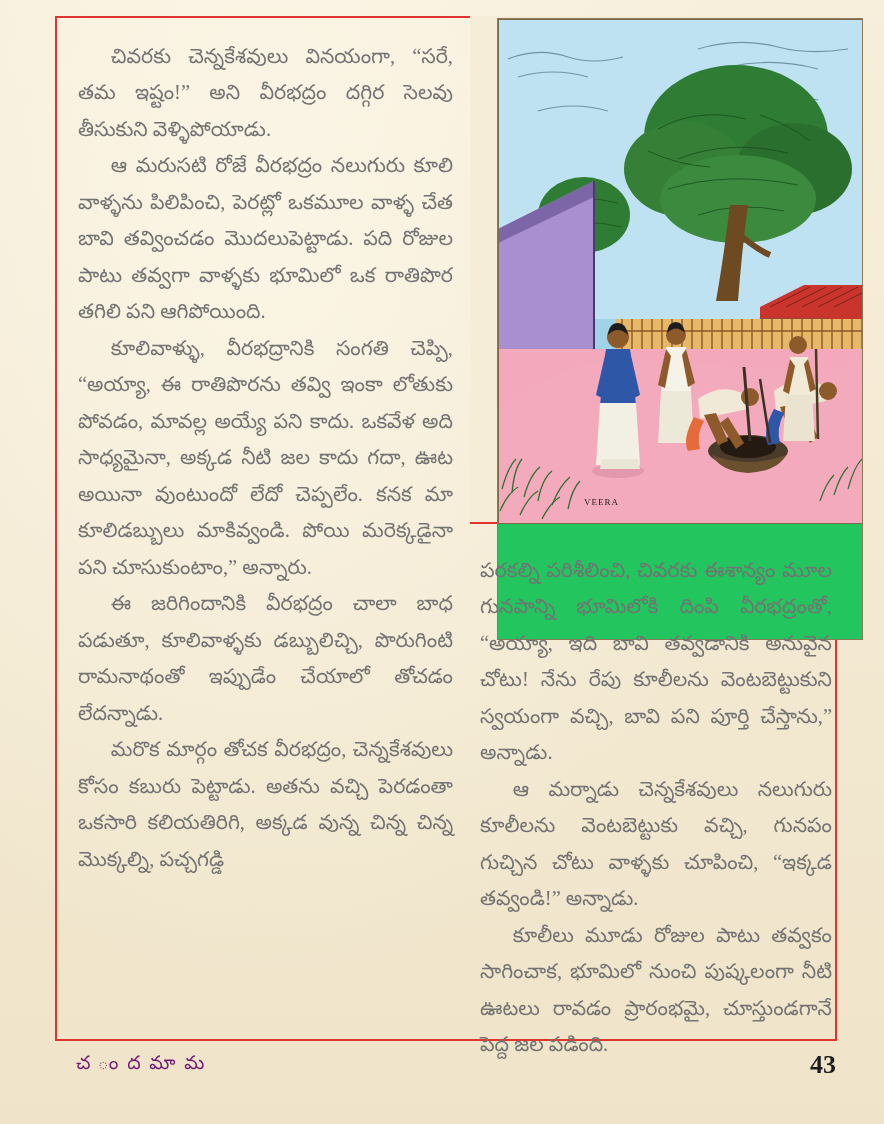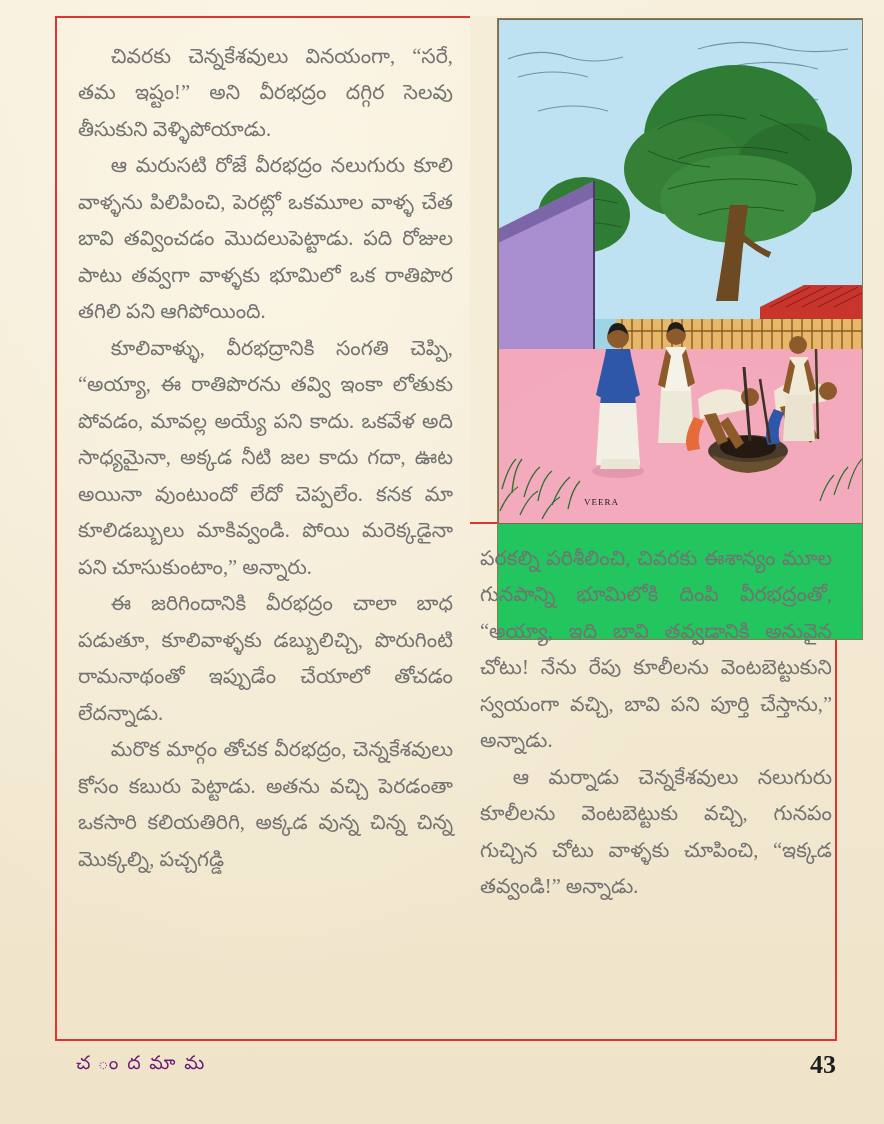--- a/index.html
+++ b/index.html
@@ -79,21 +79,21 @@
     margin: 0 0 0 0;
     text-indent: 1.6em;
   }
   .col-left {
     left: 78px;
     top: 38px;
     width: 375px;
   }
   .col-right {
     left: 480px;
-    top: 540px;
+    top: 552px;
     width: 352px;
   }
 
   .illustration {
     position: absolute;
     left: 472px;
     top: 18px;
     width: 366px;
     height: 622px;
     overflow: hidden;
@@ -324,17 +324,18 @@
     <p>చివరకు చెన్నకేశవులు వినయంగా, “సరే, తమ ఇష్టం!” అని వీరభద్రం దగ్గిర సెలవు తీసుకుని వెళ్ళిపోయాడు.</p>
     <p>ఆ మరుసటి రోజే వీరభద్రం నలుగురు కూలి వాళ్ళను పిలిపించి, పెరట్లో ఒకమూల వాళ్ళ చేత బావి తవ్వించడం మొదలుపెట్టాడు. పది రోజుల పాటు తవ్వగా వాళ్ళకు భూమిలో ఒక రాతిపొర తగిలి పని ఆగిపోయింది.</p>
     <p>కూలివాళ్ళు, వీరభద్రానికి సంగతి చెప్పి, “అయ్యా, ఈ రాతిపొరను తవ్వి ఇంకా లోతుకు పోవడం, మావల్ల అయ్యే పని కాదు. ఒకవేళ అది సాధ్యమైనా, అక్కడ నీటి జల కాదు గదా, ఊట అయినా వుంటుందో లేదో చెప్పలేం. కనక మా కూలిడబ్బులు మాకివ్వండి. పోయి మరెక్కడైనా పని చూసుకుంటాం,” అన్నారు.</p>
     <p>ఈ జరిగిందానికి వీరభద్రం చాలా బాధ పడుతూ, కూలివాళ్ళకు డబ్బులిచ్చి, పొరుగింటి రామనాథంతో ఇప్పుడేం చేయాలో తోచడం లేదన్నాడు.</p>
     <p>మరొక మార్గం తోచక వీరభద్రం, చెన్నకేశవులు కోసం కబురు పెట్టాడు. అతను వచ్చి పెరడంతా ఒకసారి కలియతిరిగి, అక్కడ వున్న చిన్న చిన్న మొక్కల్ని, పచ్చగడ్డి</p>
   </div>
 
   <div class="col col-right">
     <p style="text-indent:0">పరకల్ని పరిశీలించి, చివరకు ఈశాన్యం మూల గునపాన్ని భూమిలోకి దింపి వీరభద్రంతో, “అయ్యా, ఇది బావి తవ్వడానికి అనువైన చోటు! నేను రేపు కూలీలను వెంటబెట్టుకుని స్వయంగా వచ్చి, బావి పని పూర్తి చేస్తాను,” అన్నాడు.</p>
     <p>ఆ మర్నాడు చెన్నకేశవులు నలుగురు కూలీలను వెంటబెట్టుకు వచ్చి, గునపం గుచ్చిన చోటు వాళ్ళకు చూపించి, “ఇక్కడ తవ్వండి!” అన్నాడు.</p>
+    <p>కూలీలు మూడు రోజుల పాటు తవ్వకం సాగించాక, భూమిలో నుంచి పుష్కలంగా నీటి ఊటలు రావడం ప్రారంభమై, చూస్తుండగానే పెద్ద జల పడింది.</p>
   </div>
 
   <div class="footer-left">చ ం ద మా మ</div>
   <div class="footer-right">43</div>
 </div>
 
 </body></html>

